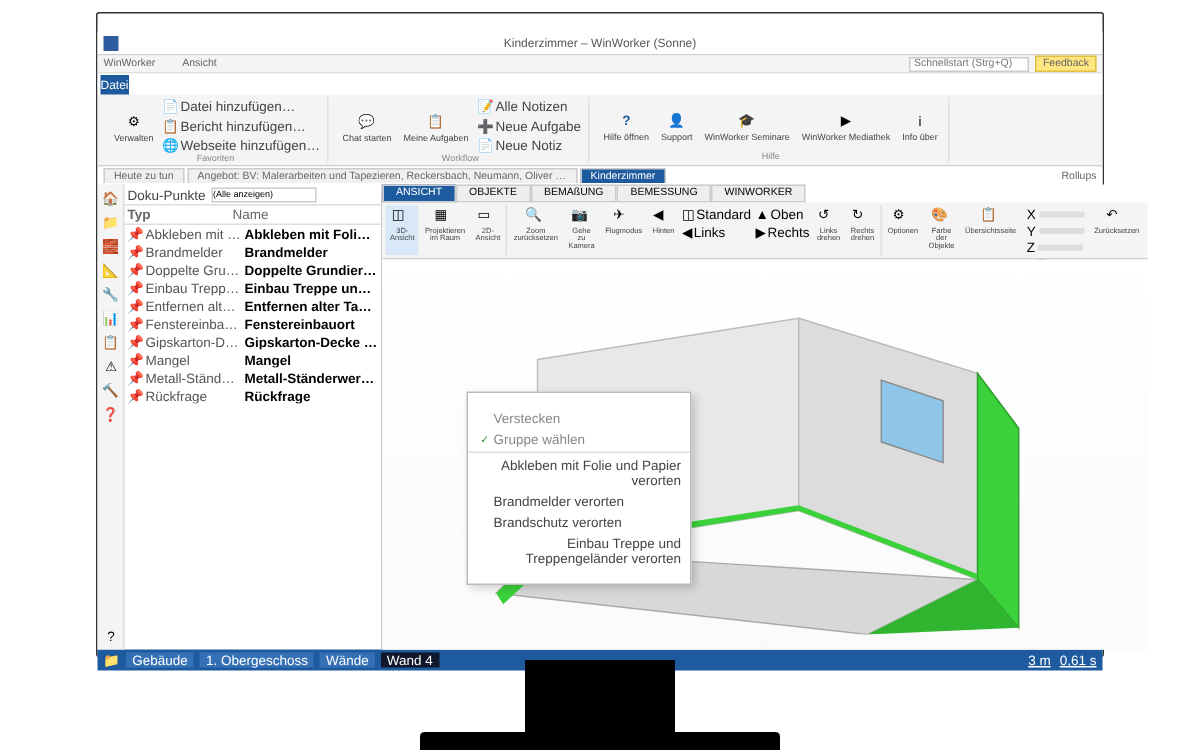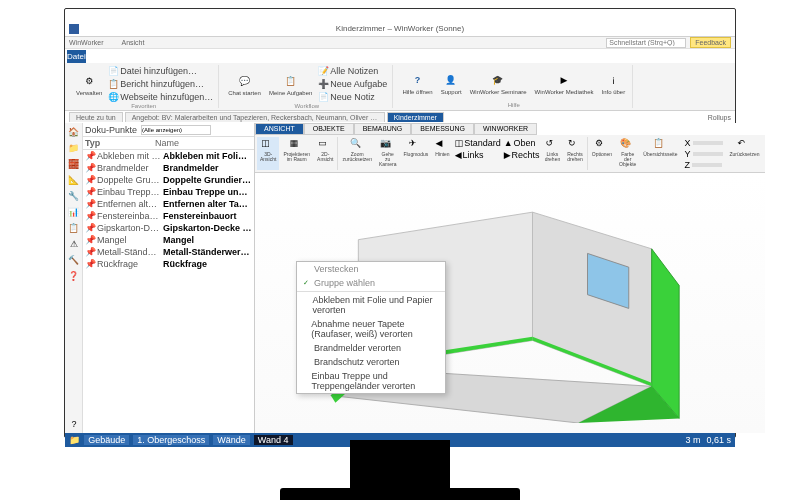--- a/index.html
+++ b/index.html
@@ -48,28 +48,28 @@
 .vp-tabs{height:12px;display:flex;gap:0;}
 .vp-tab{padding:1px 8px;font-size:7px;background:#eee;border:1px solid #ccc;cursor:pointer;}
 .vp-tab.active{background:#1e5a9e;color:#fff;}
 .vp-toolbar{height:38px;background:#f4f4f4;border-bottom:1px solid #d0d0d0;display:flex;padding:2px;gap:1px;}
 .vp-tool{display:flex;flex-direction:column;align-items:center;padding:1px 3px;cursor:pointer;}
 .vp-tool .ic{width:14px;height:14px;}
 .vp-tool .txt{font-size:5px;color:#444;text-align:center;line-height:1;}
 .vp-tool-sm{display:flex;align-items:center;gap:1px;font-size:5px;padding:1px;}
 .canvas3d{flex:1;position:relative;overflow:hidden;background:linear-gradient(180deg,#fff 0%,#fafafa 100%);}
 .room{position:absolute;top:30px;left:60px;width:380px;height:220px;}
-.context-menu{position:absolute;top:88px;left:41px;width:150px;background:#fff;border:1px solid #bbb;box-shadow:2px 2px 6px rgba(0,0,0,0.2);padding:0 0;z-index:100;}
+.context-menu{position:absolute;top:88px;left:56px;width:150px;background:#fff;border:1px solid #bbb;box-shadow:2px 2px 6px rgba(0,0,0,0.2);padding:10px 0;z-index:100;text-align:right;}
 .context-menu .mi{padding:2px 6px;font-size:6px;color:#444;cursor:pointer;display:flex;align-items:center;gap:3px;}
 .context-menu .mi.hdr{color:#888;}
 .context-menu .mi .chk{color:#2a8a2a;font-size:7px;width:8px;}
 .context-menu hr{border:none;border-top:1px solid #ddd;margin:1px 0;}
 .statusbar{height:14px;background:#1e5a9e;color:#fff;display:flex;align-items:center;padding:0 4px;font-size:7px;gap:4px;}
 .statusbar .crumb{padding:0 4px;background:#3570b5;}
-.statusbar .right{margin-left:auto;display:flex;gap:6px;}
+.statusbar .right{margin-left:auto;display:flex;gap:6px;text-decoration:underline;}
 svg{width:100%;height:100%;}
 .feedback{background:#ffe680;padding:1px 4px;font-size:7px;color:#444;border:1px solid #e0c040;}
 </style>
 </head>
 <body>
 
 <div class="monitor">
 <div class="titlebar">
   <div class="logo"></div>
   <div class="title">Kinderzimmer – WinWorker (Sonne)</div>
@@ -370,24 +370,20 @@
               <span>Gruppe wählen</span>
             </div>
         <hr>
         <div id="ctx-items">
               <div class="mi">
                 <span class="chk"></span>
                 <span>Abkleben mit Folie und Papier verorten</span>
               </div>
               <div class="mi">
                 <span class="chk"></span>
-                <span>Abnahme neuer Tapete (Raufaser, weiß) verorten</span>
-              </div>
-              <div class="mi">
-                <span class="chk"></span>
                 <span>Brandmelder verorten</span>
               </div>
               <div class="mi">
                 <span class="chk"></span>
                 <span>Brandschutz verorten</span>
               </div>
               <div class="mi">
                 <span class="chk"></span>
                 <span>Einbau Treppe und Treppengeländer verorten</span>
               </div>

